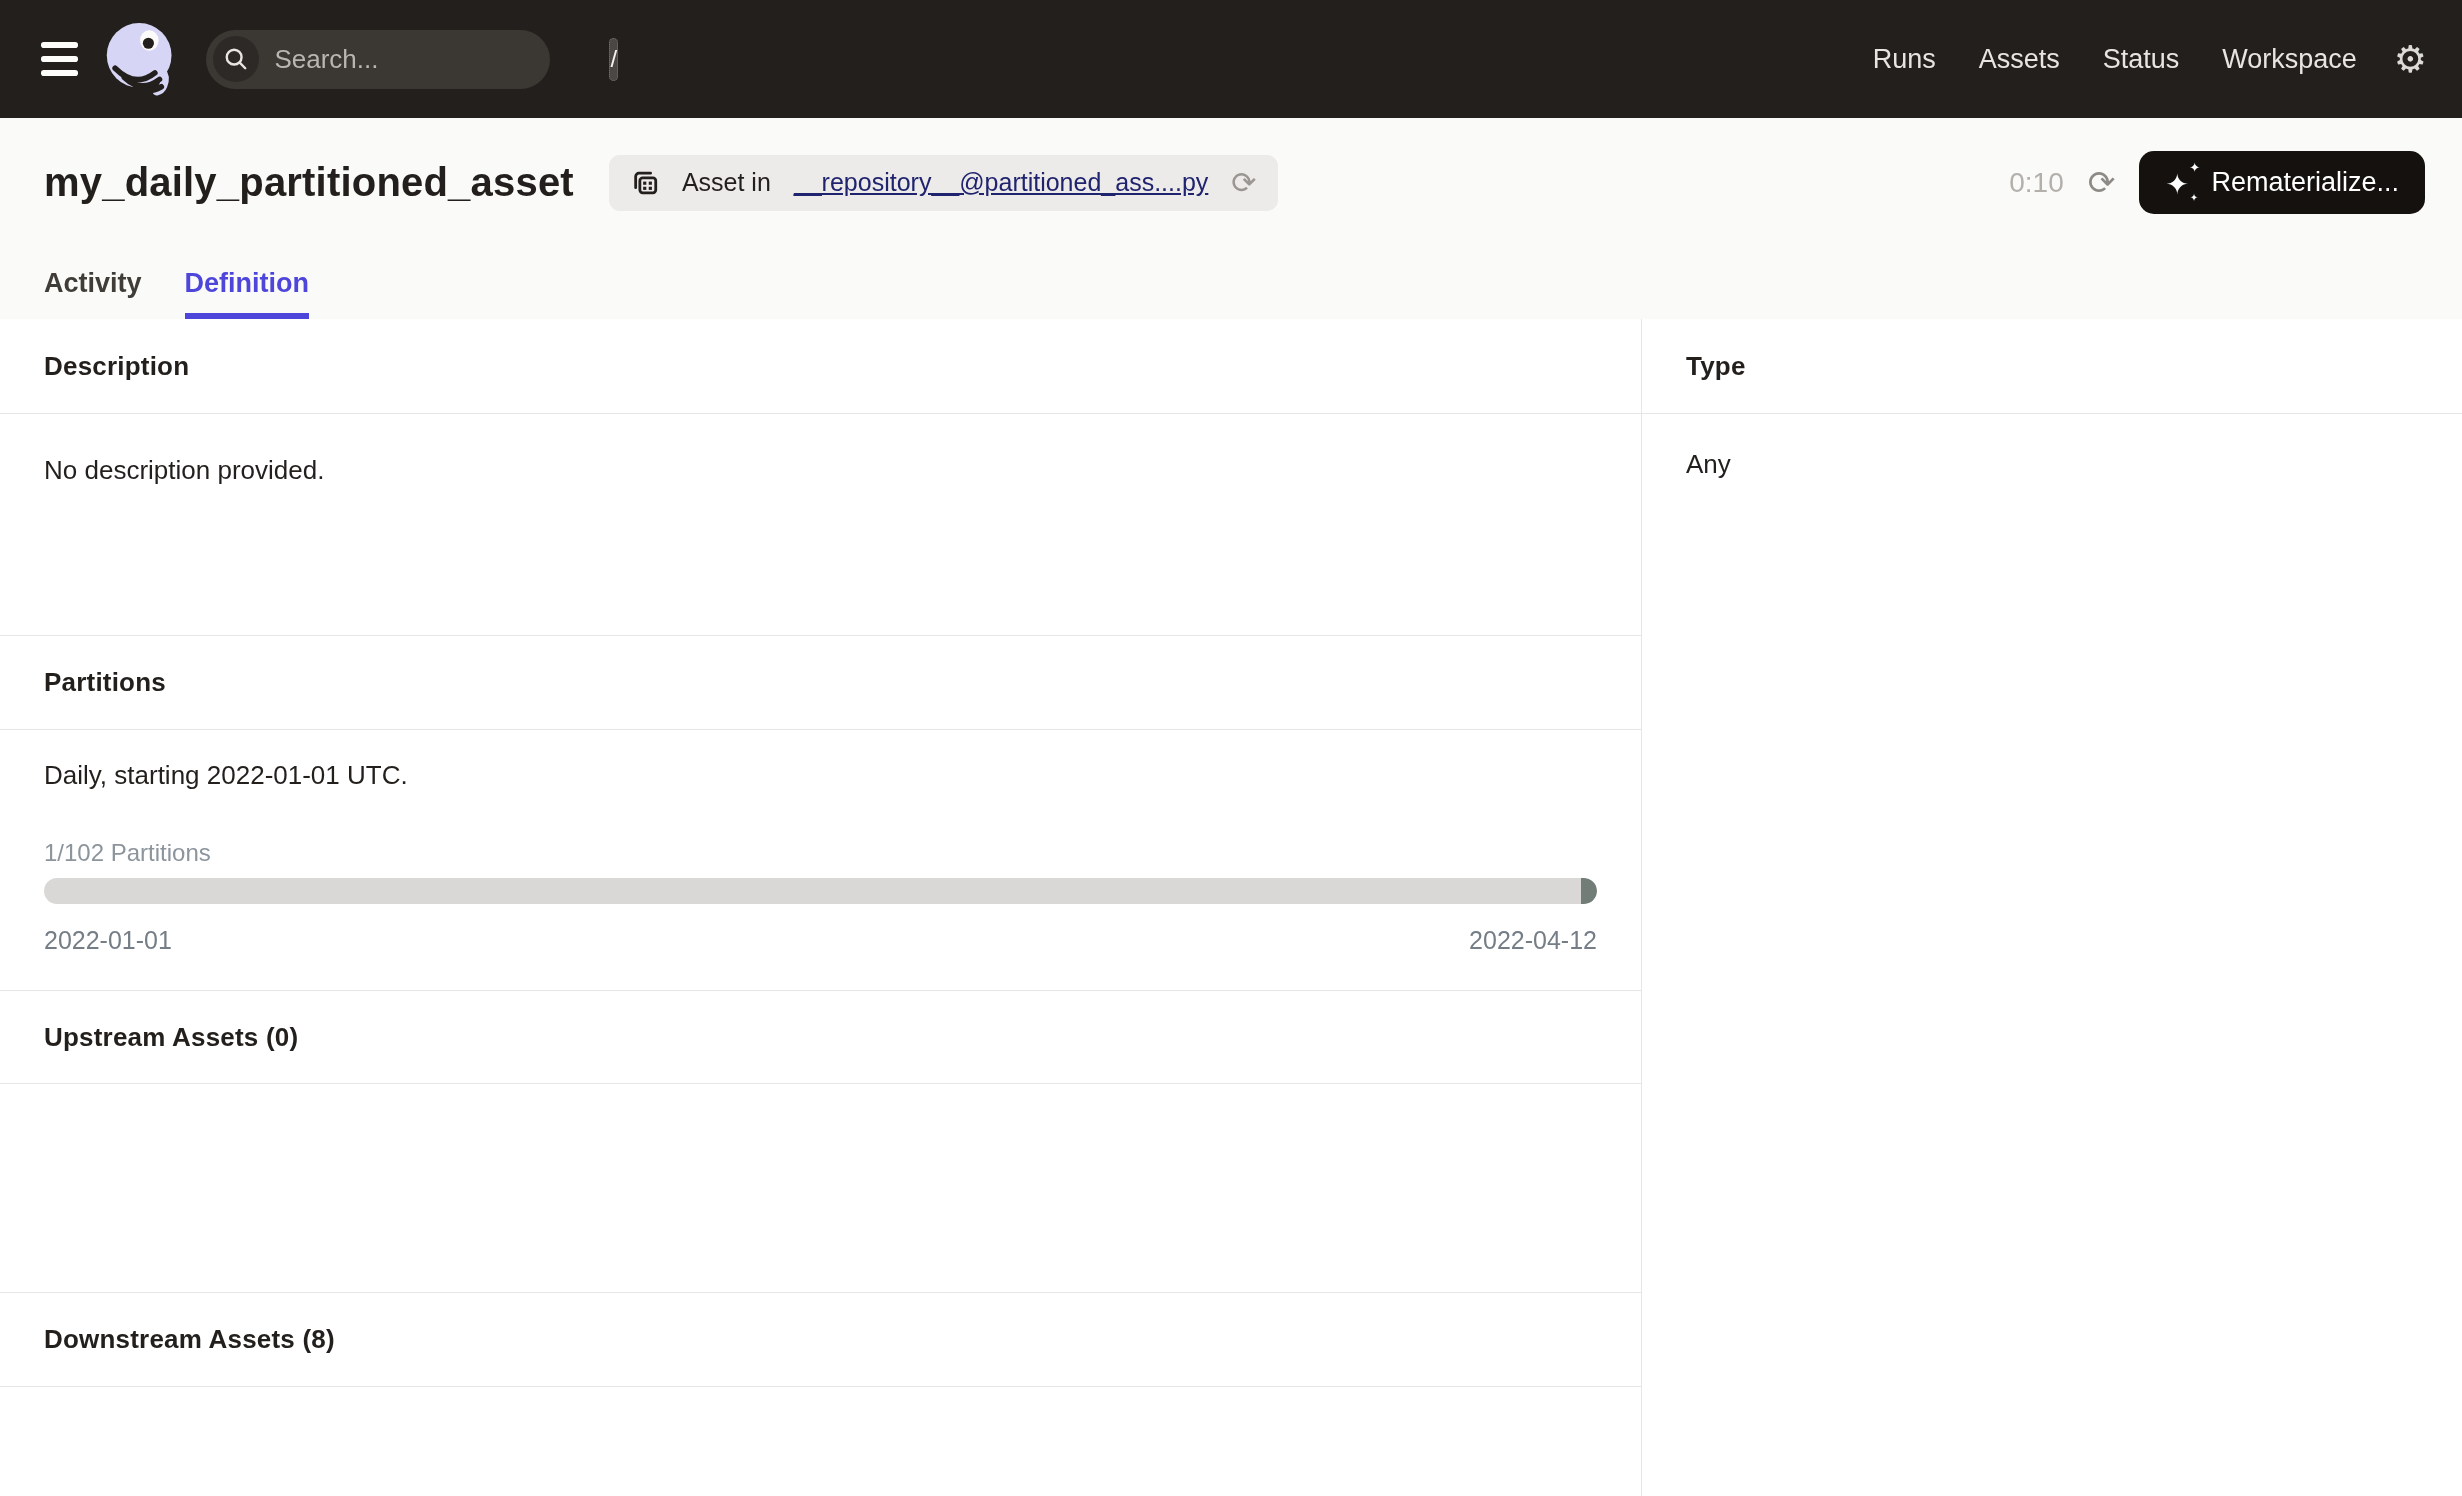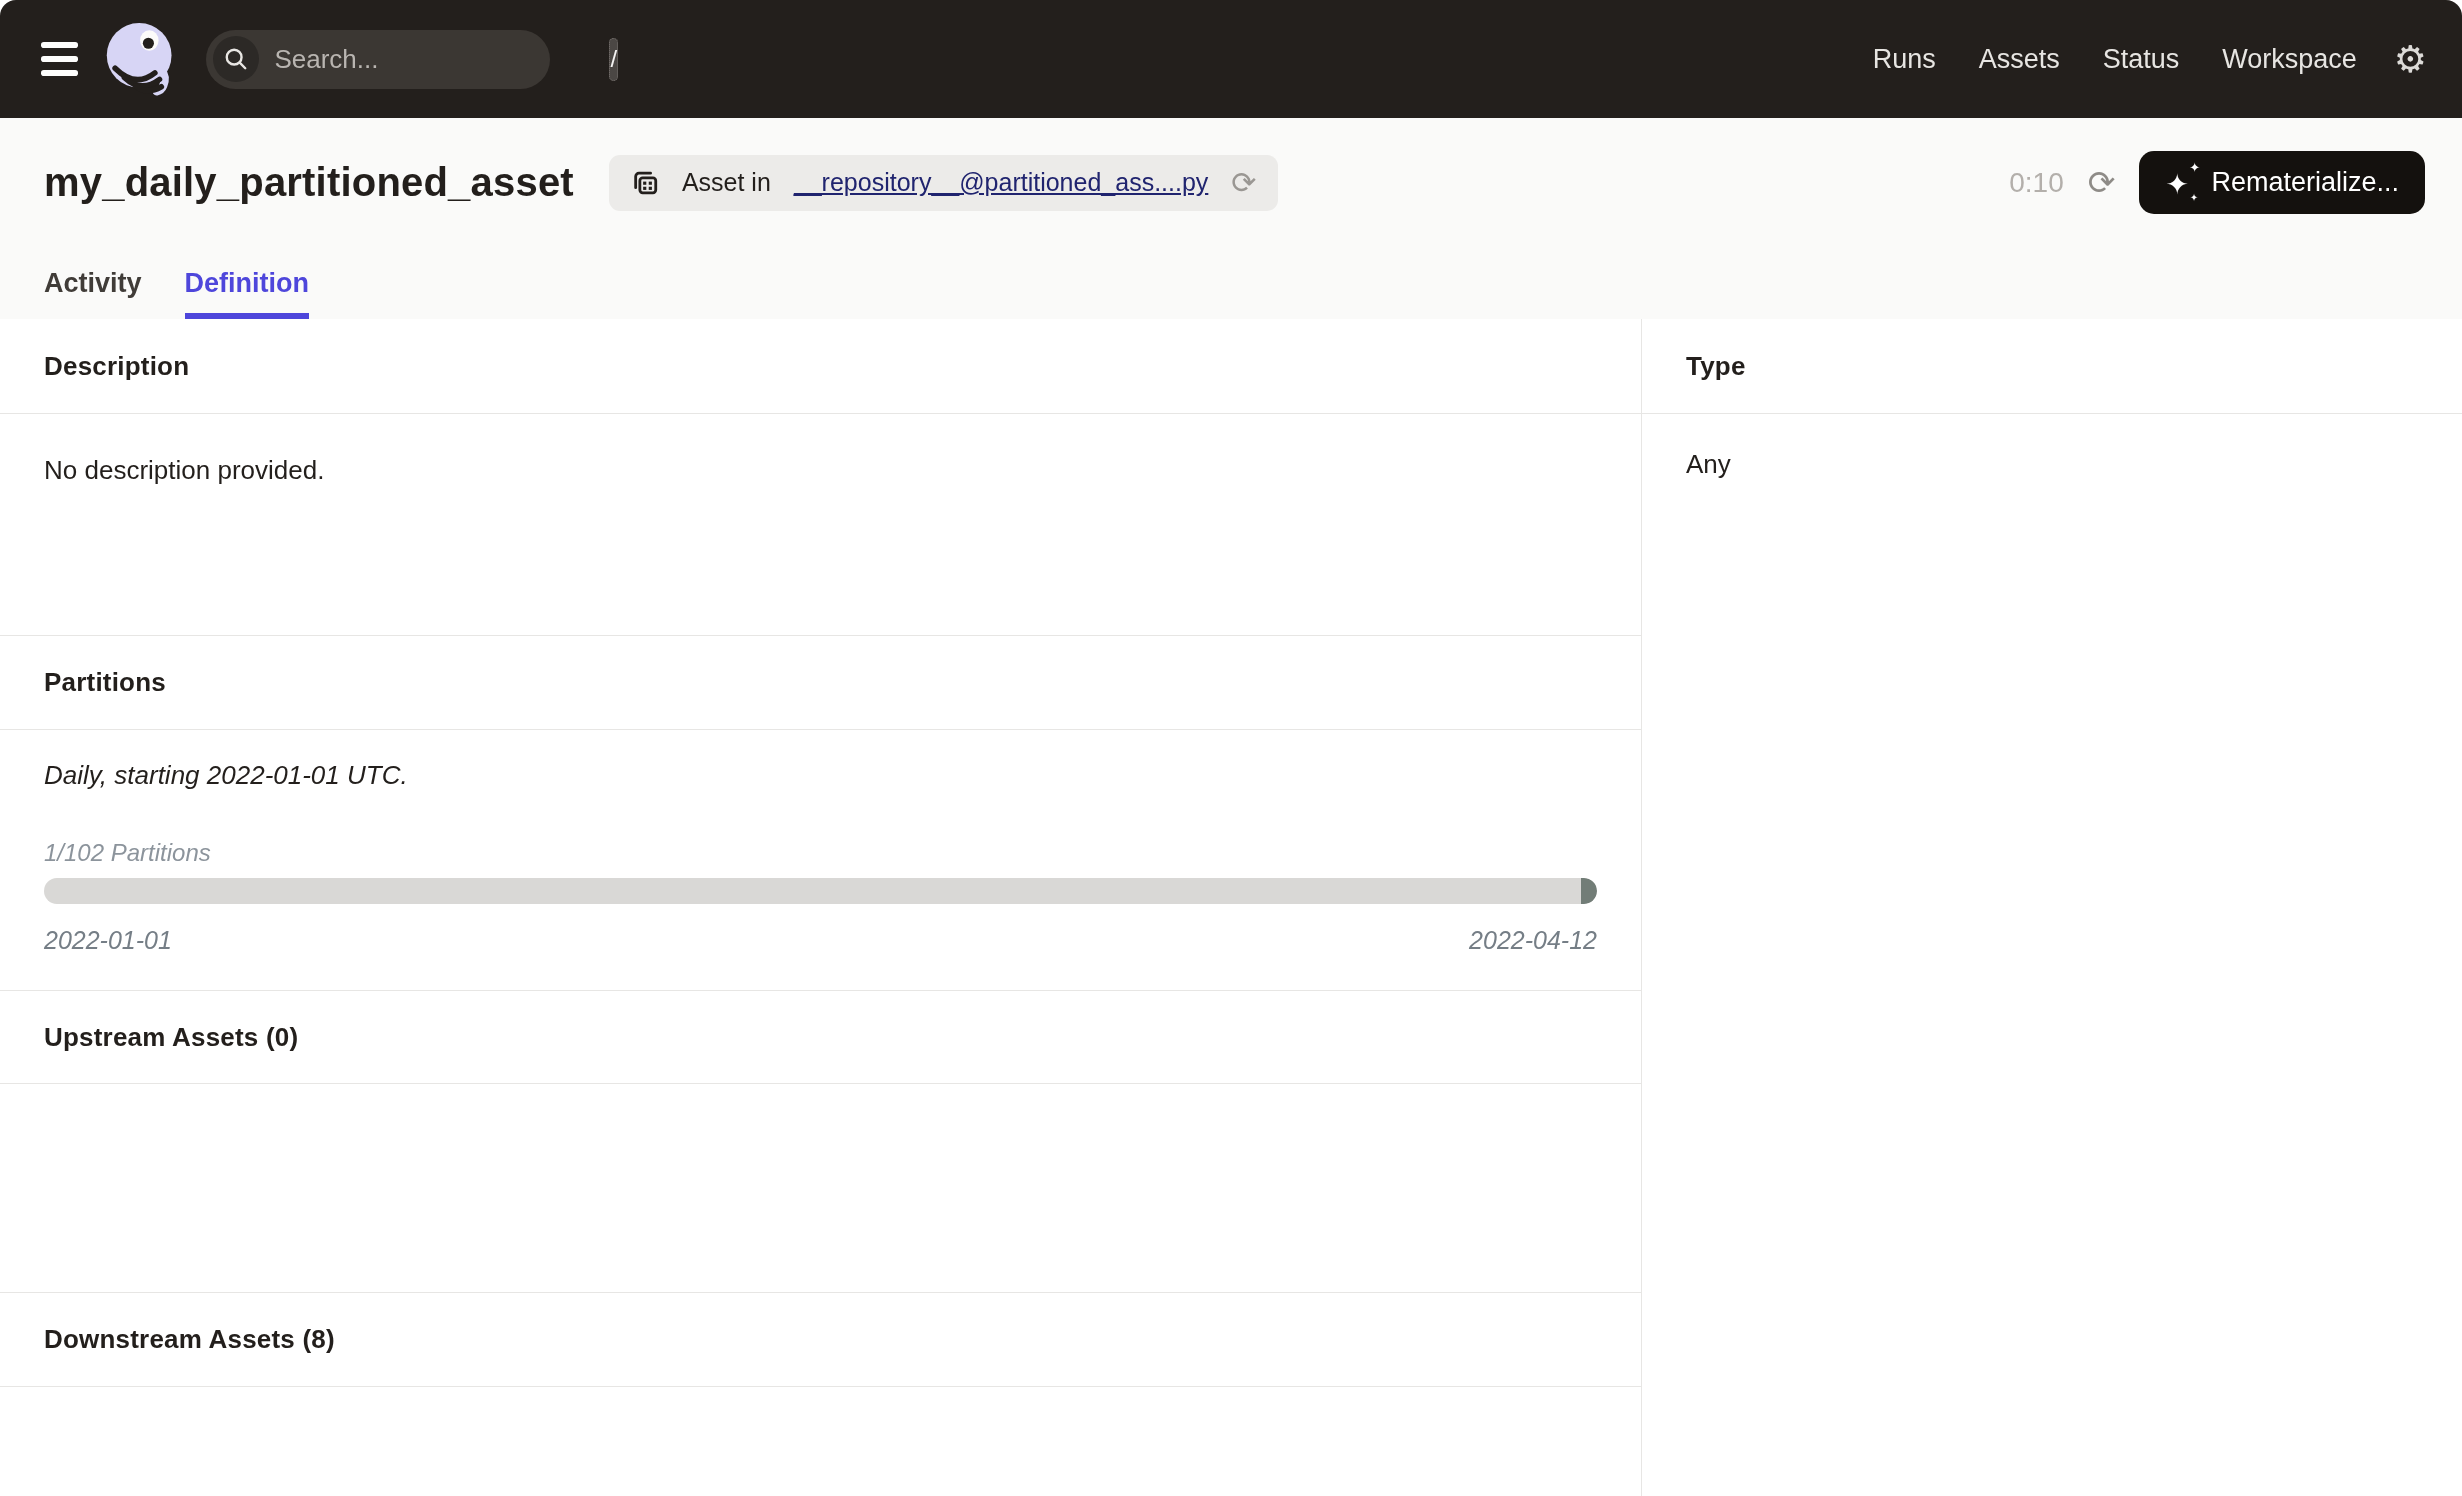--- a/index.html
+++ b/index.html
@@ -1,18 +1,18 @@
 <!DOCTYPE html>
 <html style="font-size:15px"><head>
 <meta charset="utf-8">
 <style>
   * { margin:0; padding:0; box-sizing:border-box; }
   html,body { width:2462px; height:1497px; background:#fff; }
   body { font-family:"Liberation Sans","DejaVu Sans",sans-serif; color:#231F1C; }
-  .screen { position:relative; width:2462px; height:1497px; overflow:hidden; background:#fff;border-radius:16px; }
+  .screen { position:relative; width:2462px; height:1497px; overflow:hidden; background:#fff; }
 
   
   .navbar { display:flex; align-items:center; height:118px; background:#231F1C; padding:0 35px 0 41px; }
   .hamburger { width:37px; display:flex; flex-direction:column; gap:8.3px; cursor:pointer; margin-right:26px; }
   .hamburger span { display:block; height:5.6px; border-radius:2.8px; background:#FDFDFC; }
   .logo { width:74px; height:85px; margin-right:28px; display:flex; align-items:center; }
   .search-pill { display:flex; align-items:center; height:59px; width:344px; background:#3B3733; border-radius:30px; padding:0 13px 0 7.4px; }
   .search-glass { width:46px; height:46px; border-radius:50%; background:#2B2understood724; background:#2C2926; display:flex; align-items:center; justify-content:center; margin-right:15px; flex:0 0 auto; }
   .search-input { flex:1; background:transparent; border:none; outline:none; color:#E8E6E3; font-size:26px; font-family:inherit; }
   .search-input::placeholder { color:#B9B5B1; opacity:1; }
@@ -46,21 +46,21 @@
 
   
   .main { display:flex; height:1178px; }
   .left-panel { width:1642px; border-right:1.9px solid #E7E6E4; }
   .right-panel { flex:1; }
   .row { border-bottom:1.9px solid #E7E6E4; padding:0 44px; }
   .heading-row { height:95px; display:flex; align-items:center; }
   .heading-row h2 { font-size:26px; font-weight:700; letter-spacing:0.2px; }
   .desc-body { height:222px; padding-top:41px; font-size:26px; }
   .part-heading { height:94px; }
-  .part-body { height:261px; padding-top:30px;font-style:italic; }
+  .part-body { height:261px; padding-top:30px; }
   .part-daily { font-size:26px; }
   .part-count { margin-top:48px; font-size:24px; color:#8C949C; }
   .progress { margin-top:11px; height:26px; background:#D9D8D6; border-radius:13px; position:relative; overflow:hidden; }
   .progress-tip { position:absolute; right:0; top:0; bottom:0; width:15.7px; background:#727D77; border-radius:0 13px 13px 0; }
   .part-dates { margin-top:22px; display:flex; justify-content:space-between; font-size:25px; color:#757E86; }
   .up-heading { height:93px; }
   .empty-block { height:209px; }
   .down-heading { height:94px; }
   .type-heading { height:95px; }
   .type-body { padding:35px 44px 0; font-size:26px; border-bottom:none; }

